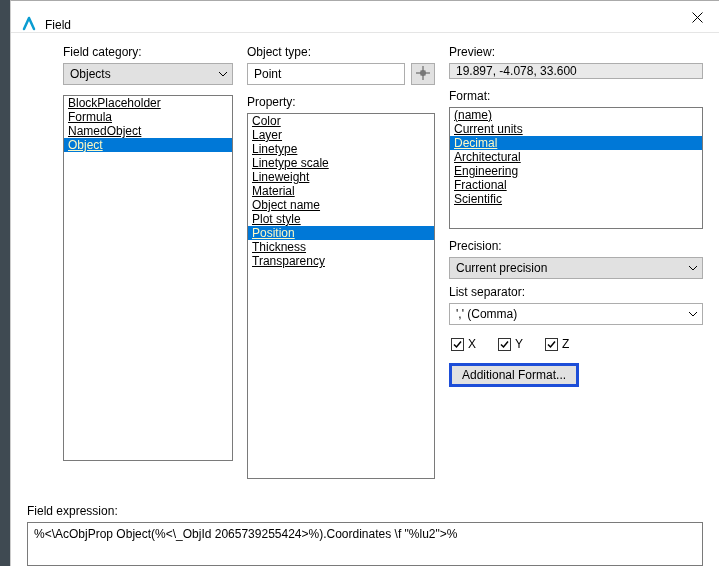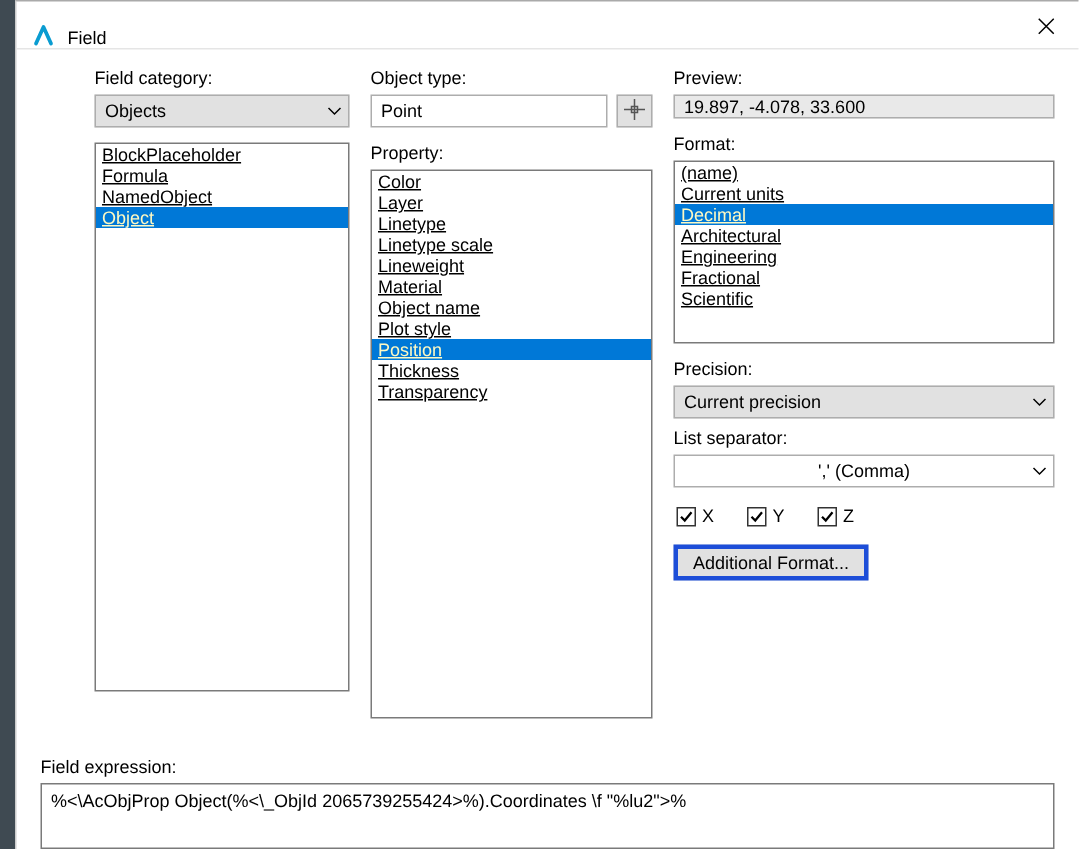--- a/index.html
+++ b/index.html
@@ -84,21 +84,20 @@
     position: relative;
   }
   .combo .arrow {
     position: absolute;
     right: 4px;
     top: 50%;
     transform: translateY(-50%);
   }
   .combo-white {
     background: #ffffff;
-    justify-content: center;
   }
   .arrow svg { display: block; }
   .listbox {
     border: 1px solid #7a7a7a;
     background: #fff;
     overflow: auto;
   }
   .listbox.tall { height: 366px; }
   .format-list { height: 122px; }
   .li {

